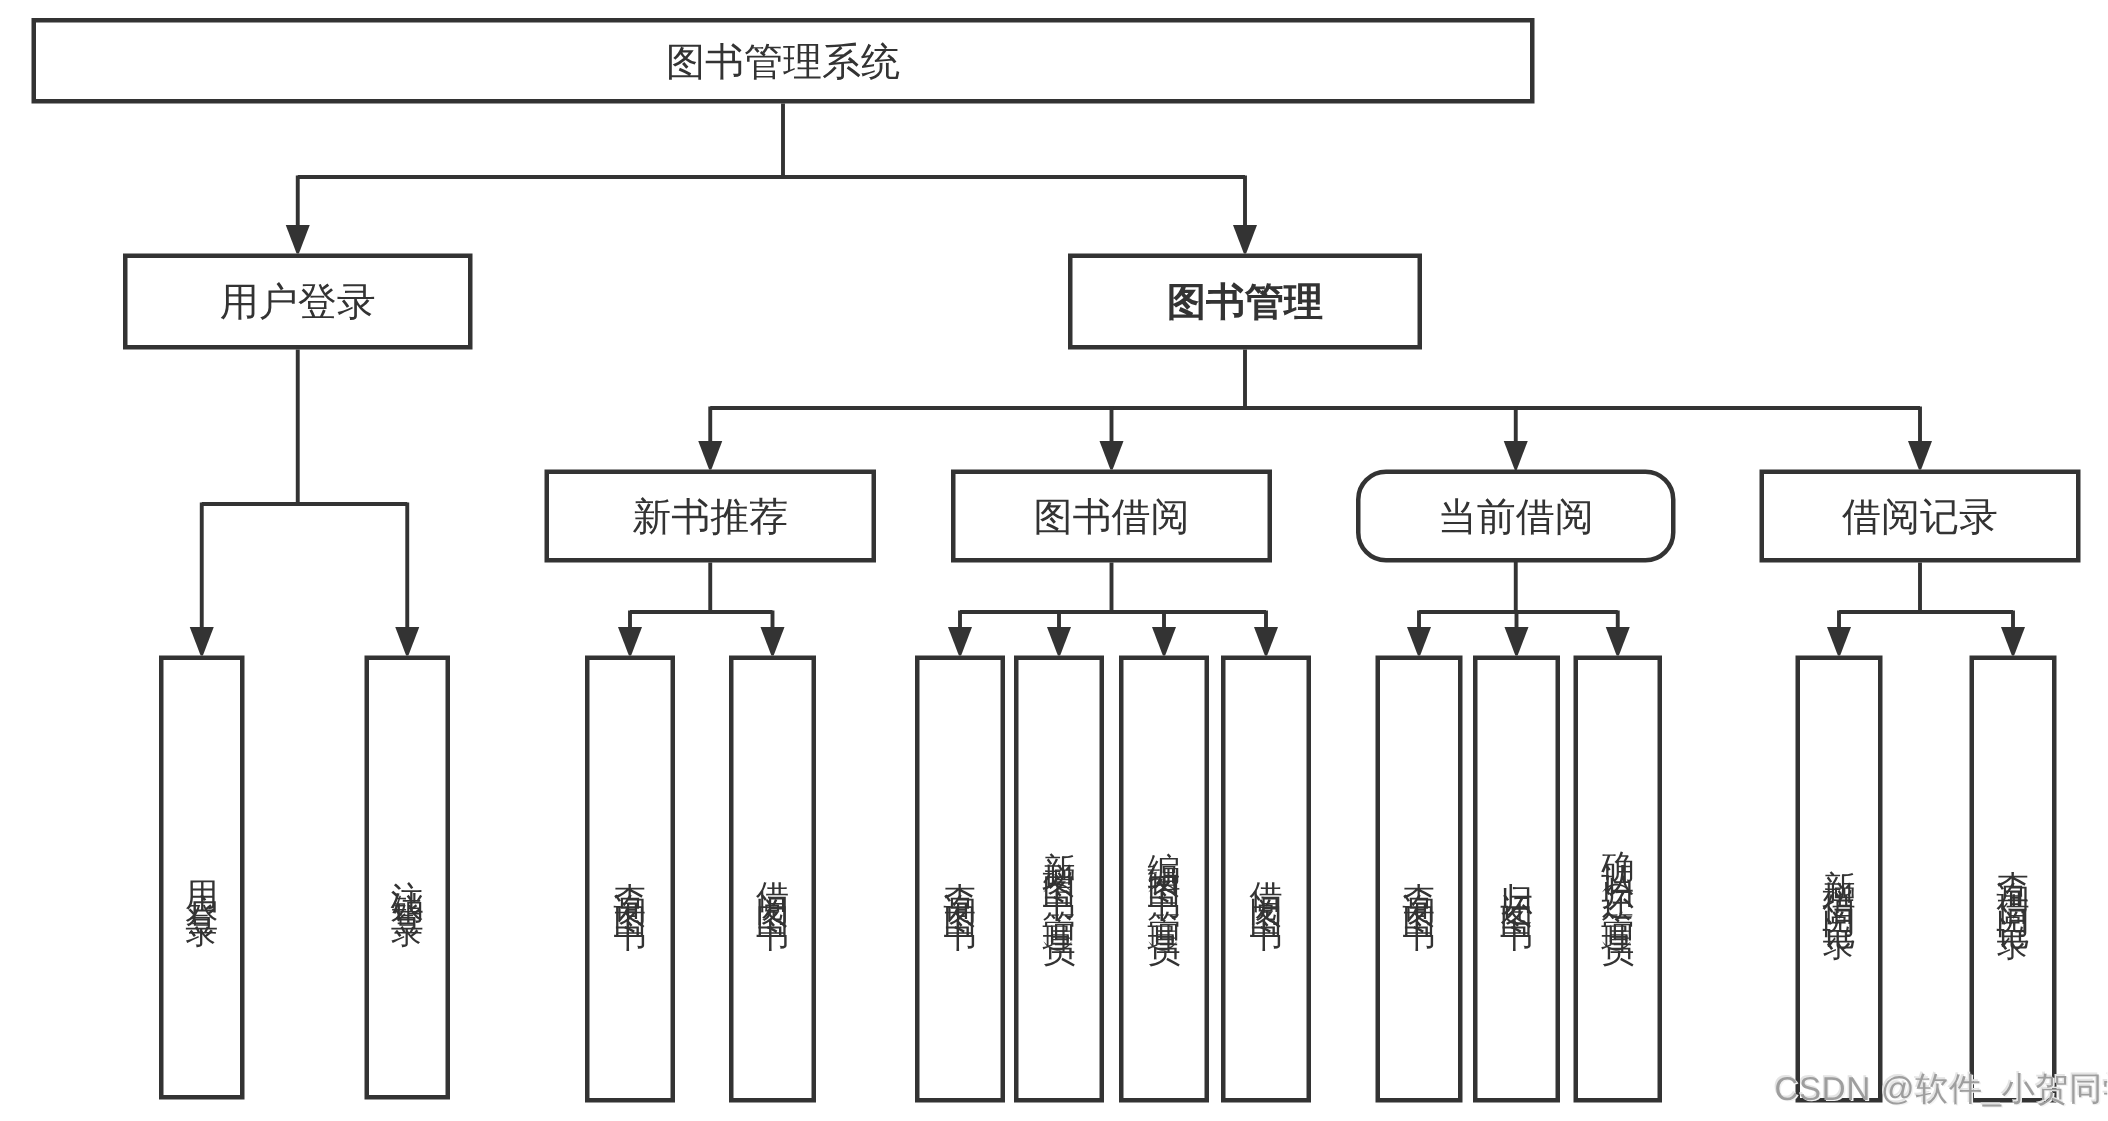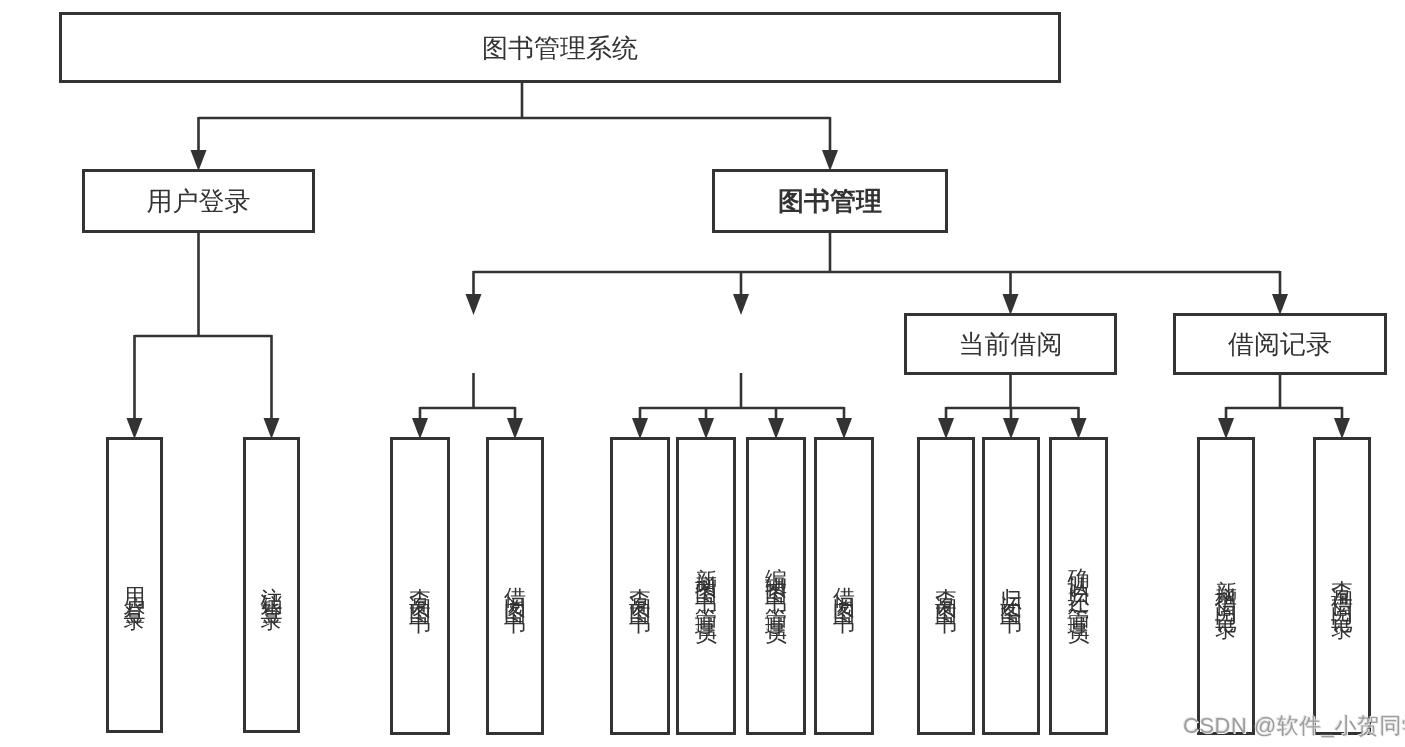--- a/index.html
+++ b/index.html
@@ -106,36 +106,42 @@
       <polygon points="1070.5,418 1086.5,418 1078.5,439" fill="#333333"></polygon>
       <line x1="1280" y1="373" x2="1280" y2="408" stroke="#333333" stroke-width="2.6"></line>
       <line x1="1226" y1="408" x2="1342" y2="408" stroke="#333333" stroke-width="2.6"></line>
       <line x1="1226" y1="407" x2="1226" y2="422" stroke="#333333" stroke-width="2.6"></line>
       <polygon points="1218,418 1234,418 1226,439" fill="#333333"></polygon>
       <line x1="1342" y1="407" x2="1342" y2="422" stroke="#333333" stroke-width="2.6"></line>
       <polygon points="1334,418 1350,418 1342,439" fill="#333333"></polygon>
     </svg>
 
   <div id="csdn-watermark">CSDN @软件_小贺同学</div>
-<div class="node hnode" style="left: 21px; top: 12px; width: 1002px; height: 71px; border-color: rgb(51, 51, 51); margin-left: 38px;">
+<div class="node hnode" style="left: 21px; top: 12px; width: 1002px; height: 57px; border-color: rgb(51, 51, 51);">
       <span class="label">图书管理系统</span>
     </div>
     <div class="node hnode" style="left: 82px; top: 169px; width: 233px; height: 64px; border-color: rgb(51, 51, 51);">
       <span class="label">用户登录</span>
     </div>
     <div class="node hnode" style="left: 712px; top: 169px; width: 236px; height: 64px; border-color: rgb(51, 51, 51); font-weight: bold;">
       <span class="label">图书管理</span>
     </div>
     <div class="node vnode" style="left: 106px; top: 437px; width: 57px; height: 296px; border-color: rgb(51, 51, 51);">
       <span class="label">用户登录</span>
     </div>
     <div class="node vnode" style="left: 243px; top: 437px; width: 57px; height: 296px; border-color: rgb(51, 51, 51);">
       <span class="label">注销登录</span>
     </div>
-    <div class="node hnode" style="left: 904px; top: 313px; width: 213px; height: 62px; border-color: rgb(51, 51, 51);">
+    <div class="node hnode" style="left: 363px; top: 313px; width: 221px; height: 62px; border-color: rgb(51, 51, 51);">
+      <span class="label">新书推荐</span>
+    </div>
+    <div class="node hnode" style="left: 634px; top: 313px; width: 214px; height: 62px; border-color: rgb(51, 51, 51);">
+      <span class="label">图书借阅</span>
+    </div>
+    <div class="node hnode" style="left: 904px; top: 313px; width: 213px; height: 62px; border-color: rgb(51, 51, 51); border-radius: 20px;">
       <span class="label">当前借阅</span>
     </div>
     <div class="node hnode" style="left: 1173px; top: 313px; width: 214px; height: 62px; border-color: rgb(51, 51, 51);">
       <span class="label">借阅记录</span>
     </div>
     <div class="node vnode" style="left: 390px; top: 437px; width: 60px; height: 298px; border-color: rgb(51, 51, 51);">
       <span class="label">查询图书</span>
     </div>
     <div class="node vnode" style="left: 486px; top: 437px; width: 58px; height: 298px; border-color: rgb(51, 51, 51);">
       <span class="label">借阅图书</span>

